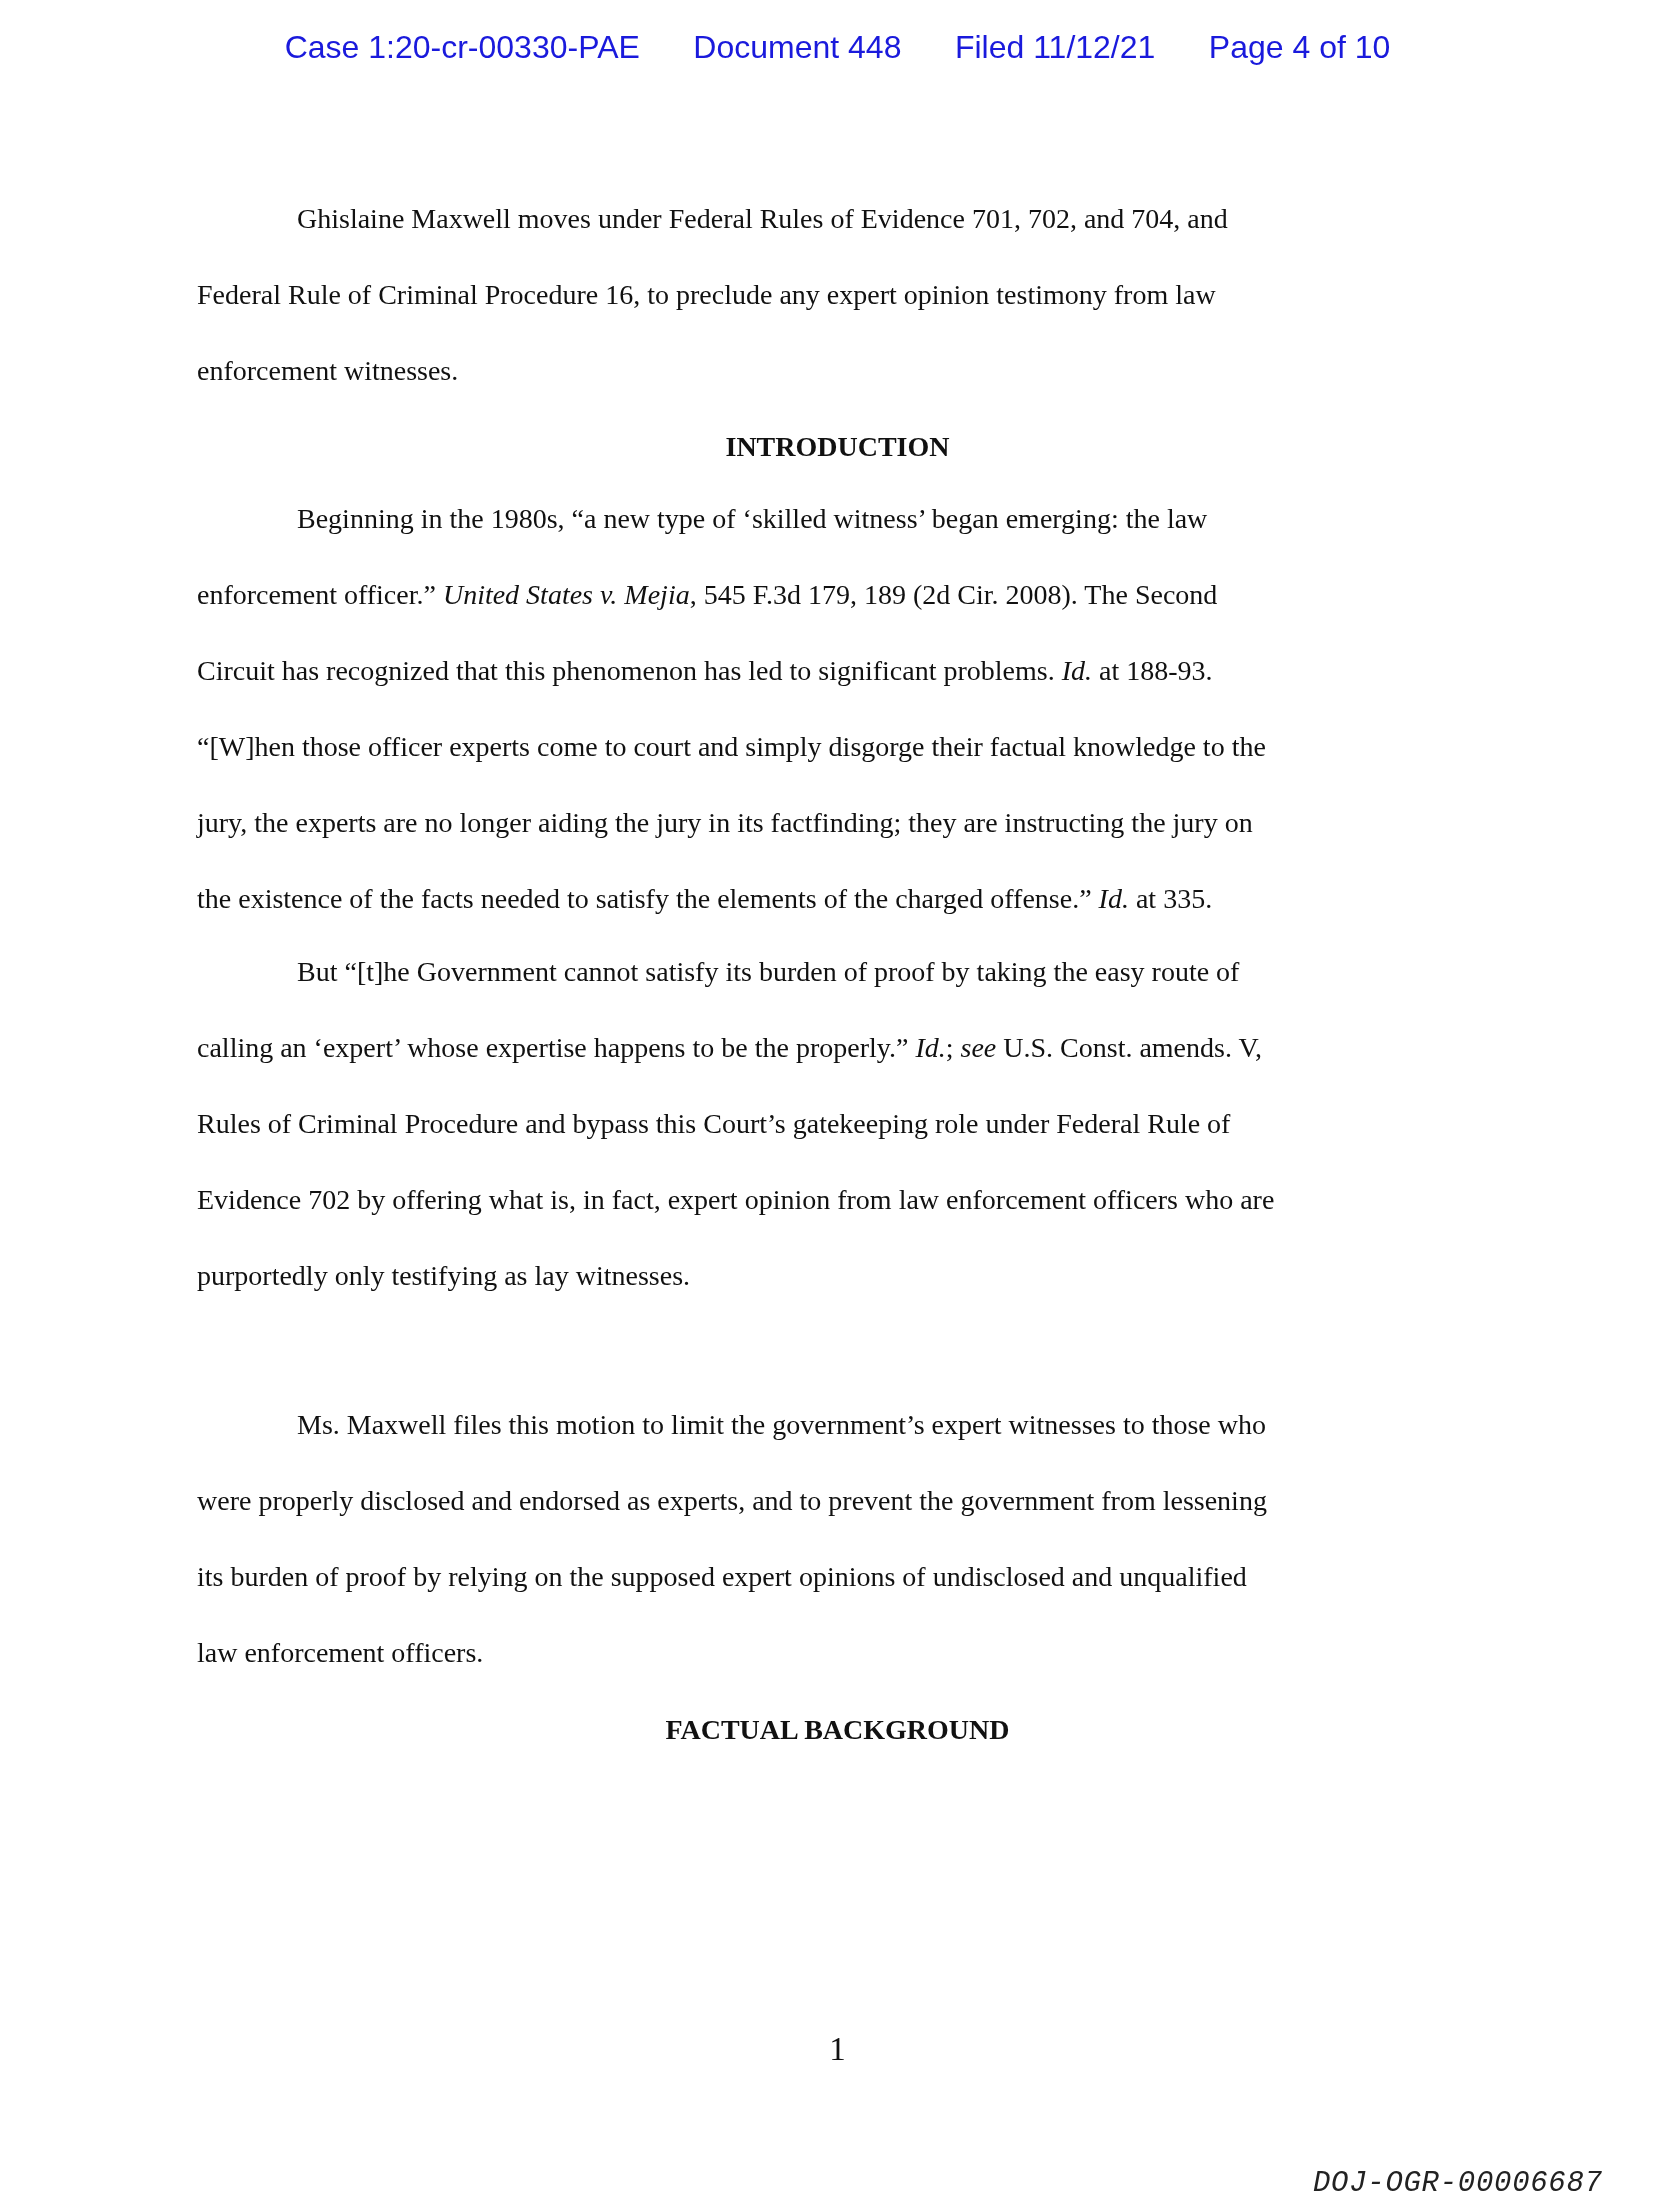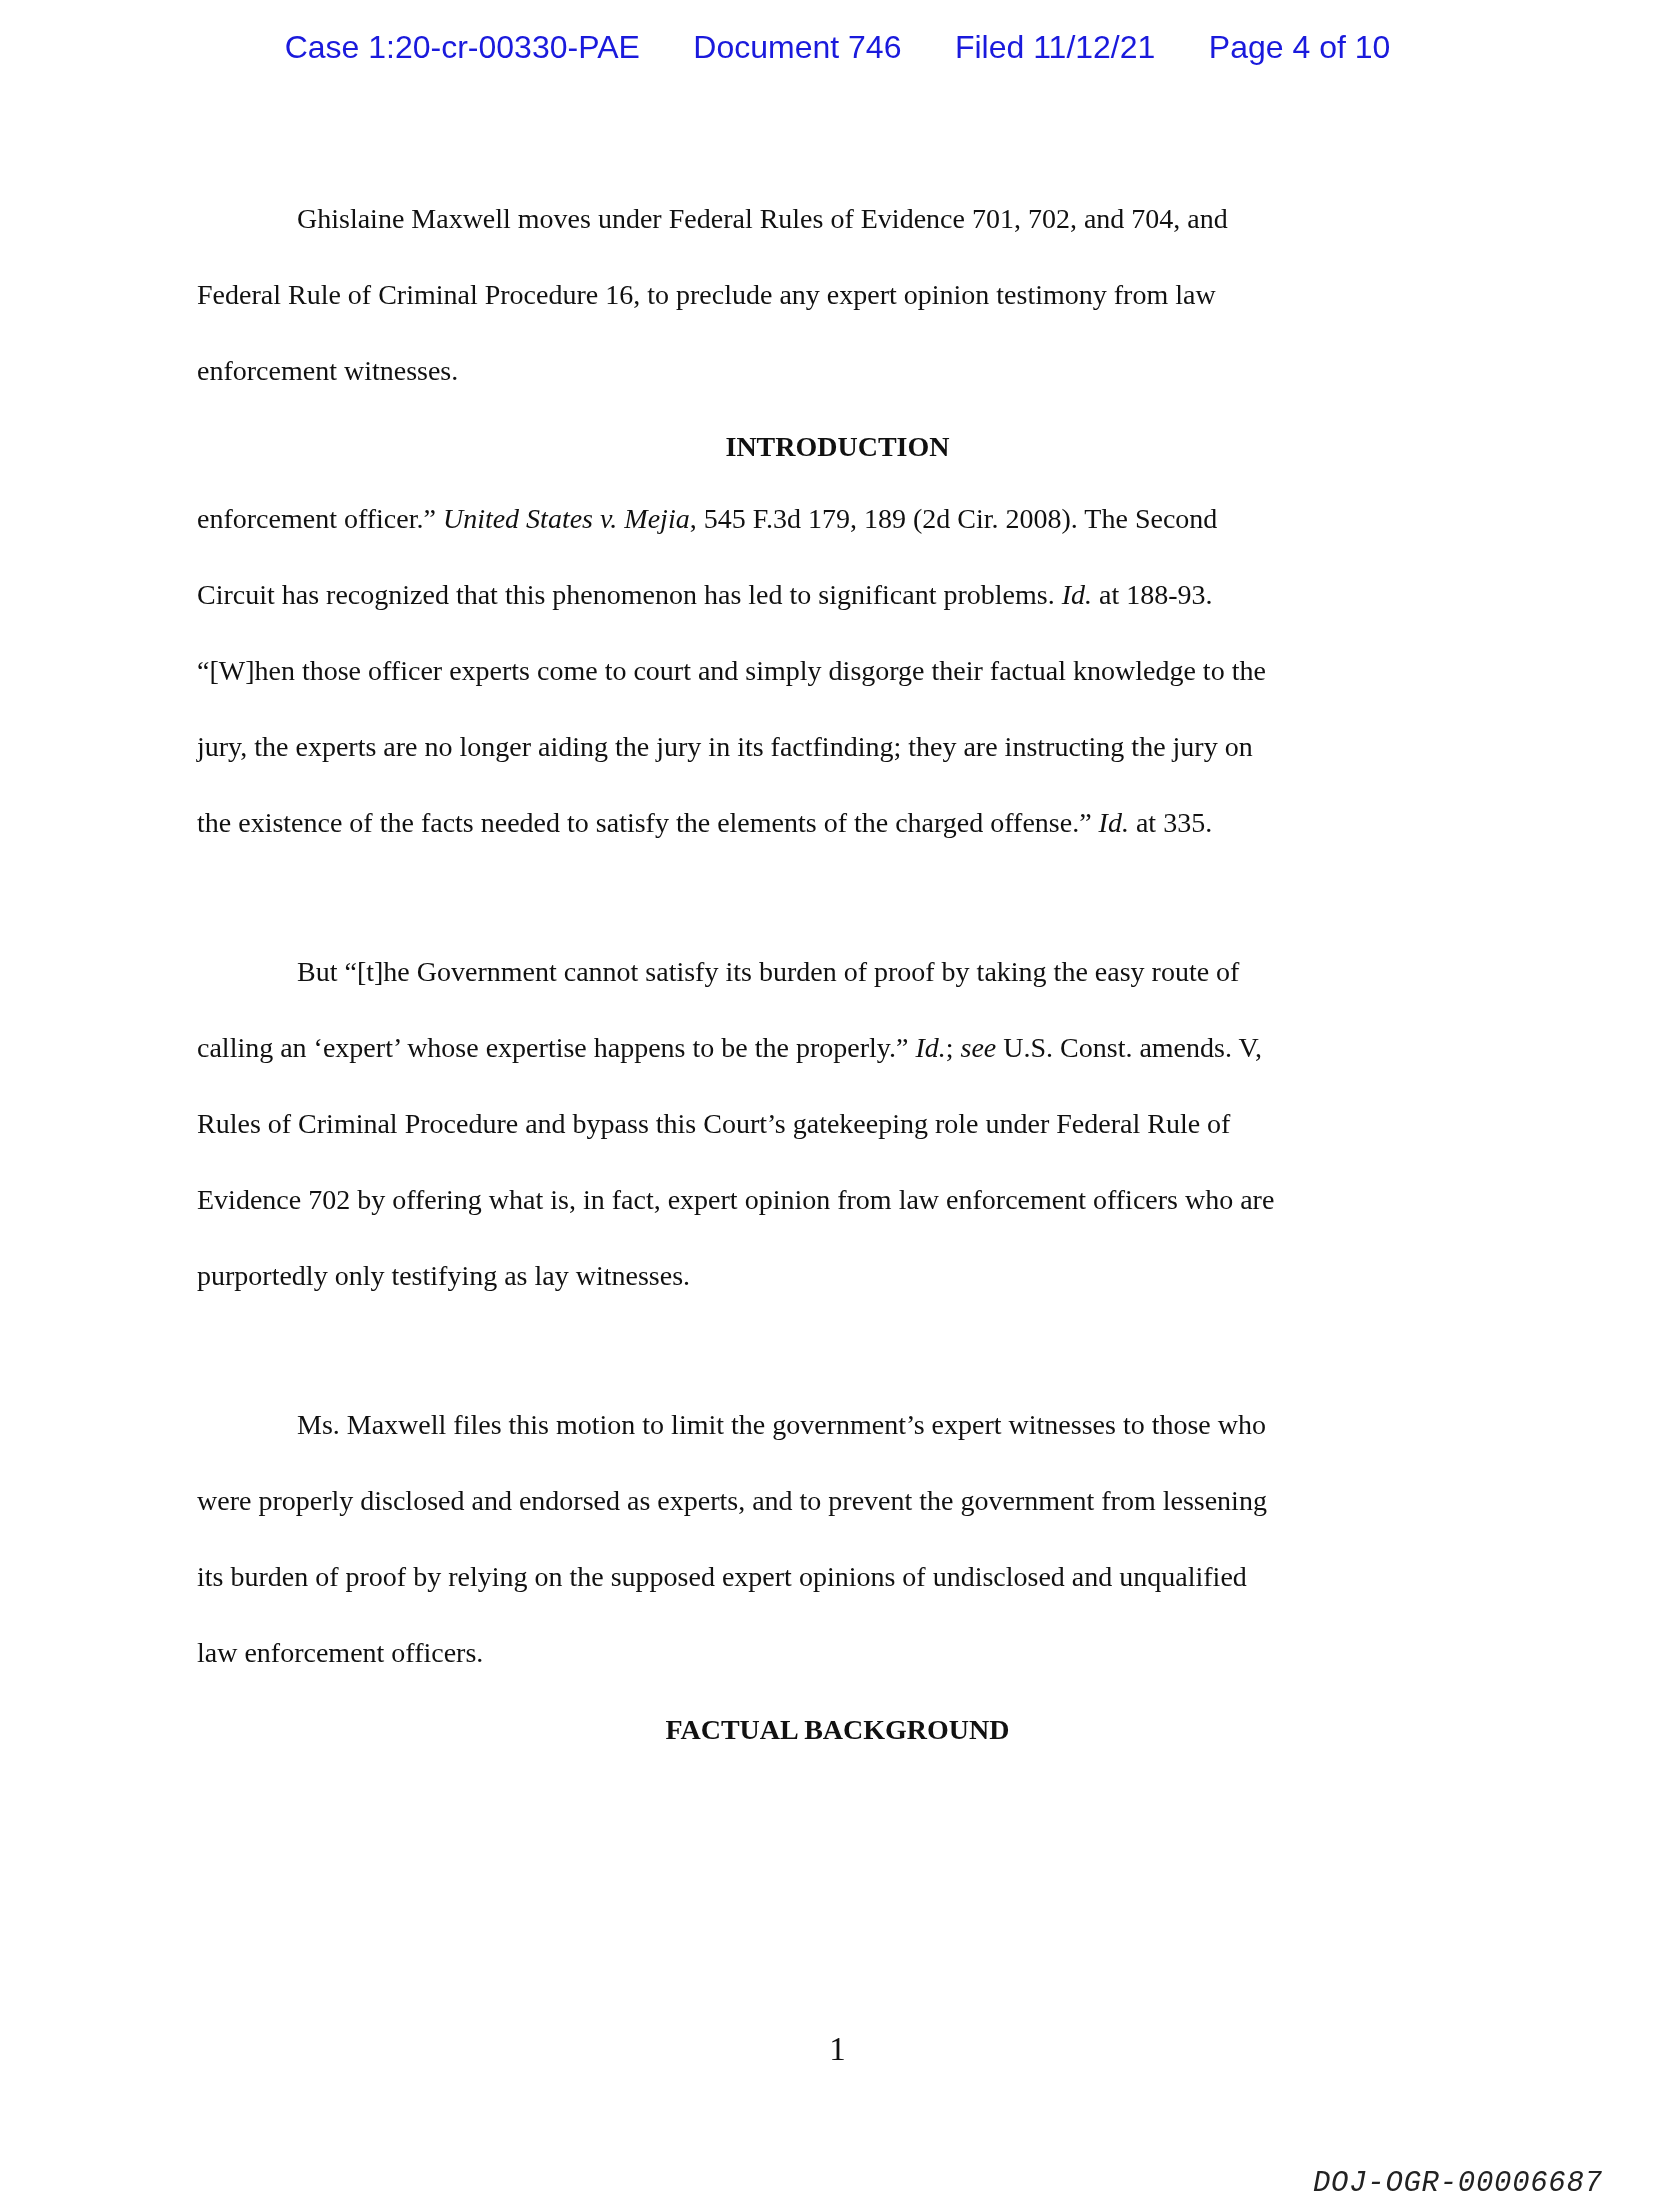--- a/index.html
+++ b/index.html
@@ -32,36 +32,37 @@
     position: absolute; top: 2167px; left: 1313px;
     font-family: "Liberation Mono", monospace; font-size: 29px; color: #222;
     letter-spacing: 0.7px; white-space: nowrap; font-style: italic;
   }
 </style>
 </head>
 <body>
 
 <div class="header">
   <span>Case 1:20-cr-00330-PAE</span>
-  <span>Document 746</span>
+  <span>Document 448</span>
   <span>Filed 11/12/21</span>
   <span>Page 4 of 10</span>
 </div>
 
 <div class="page">
 
   <p class="para" style="top:181px">
     <span class="line indent">Ghislaine Maxwell moves under Federal Rules of Evidence 701, 702, and 704, and</span>
     <span class="line">Federal Rule of Criminal Procedure 16, to preclude any expert opinion testimony from law</span>
     <span class="line">enforcement witnesses.</span>
   </p>
 
   <h2 class="heading" style="top:409px">INTRODUCTION</h2>
 
   <p class="para" style="top:481px">
+    <span class="line indent">Beginning in the 1980s, “a new type of ‘skilled witness’ began emerging: the law</span>
     <span class="line"><span>enforcement officer.” </span><span class="it">United States v. Mejia</span><span>, 545 F.3d 179, 189 (2d Cir. 2008). The Second</span></span>
     <span class="line"><span>Circuit has recognized that this phenomenon has led to significant problems. </span><span class="it">Id.</span><span> at 188-93.</span></span>
     <span class="line">“[W]hen those officer experts come to court and simply disgorge their factual knowledge to the</span>
     <span class="line">jury, the experts are no longer aiding the jury in its factfinding; they are instructing the jury on</span>
     <span class="line"><span>the existence of the facts needed to satisfy the elements of the charged offense.” </span><span class="it">Id.</span><span> at 335.</span></span>
   </p>
 
   <p class="para" style="top:934px">
     <span class="line indent">But “[t]he Government cannot satisfy its burden of proof by taking the easy route of</span>
     <span class="line"><span>calling an ‘expert’ whose expertise happens to be the properly.” </span><span class="it">Id.</span><span>; </span><span class="it">see</span><span> U.S. Const. amends. V,</span></span>

